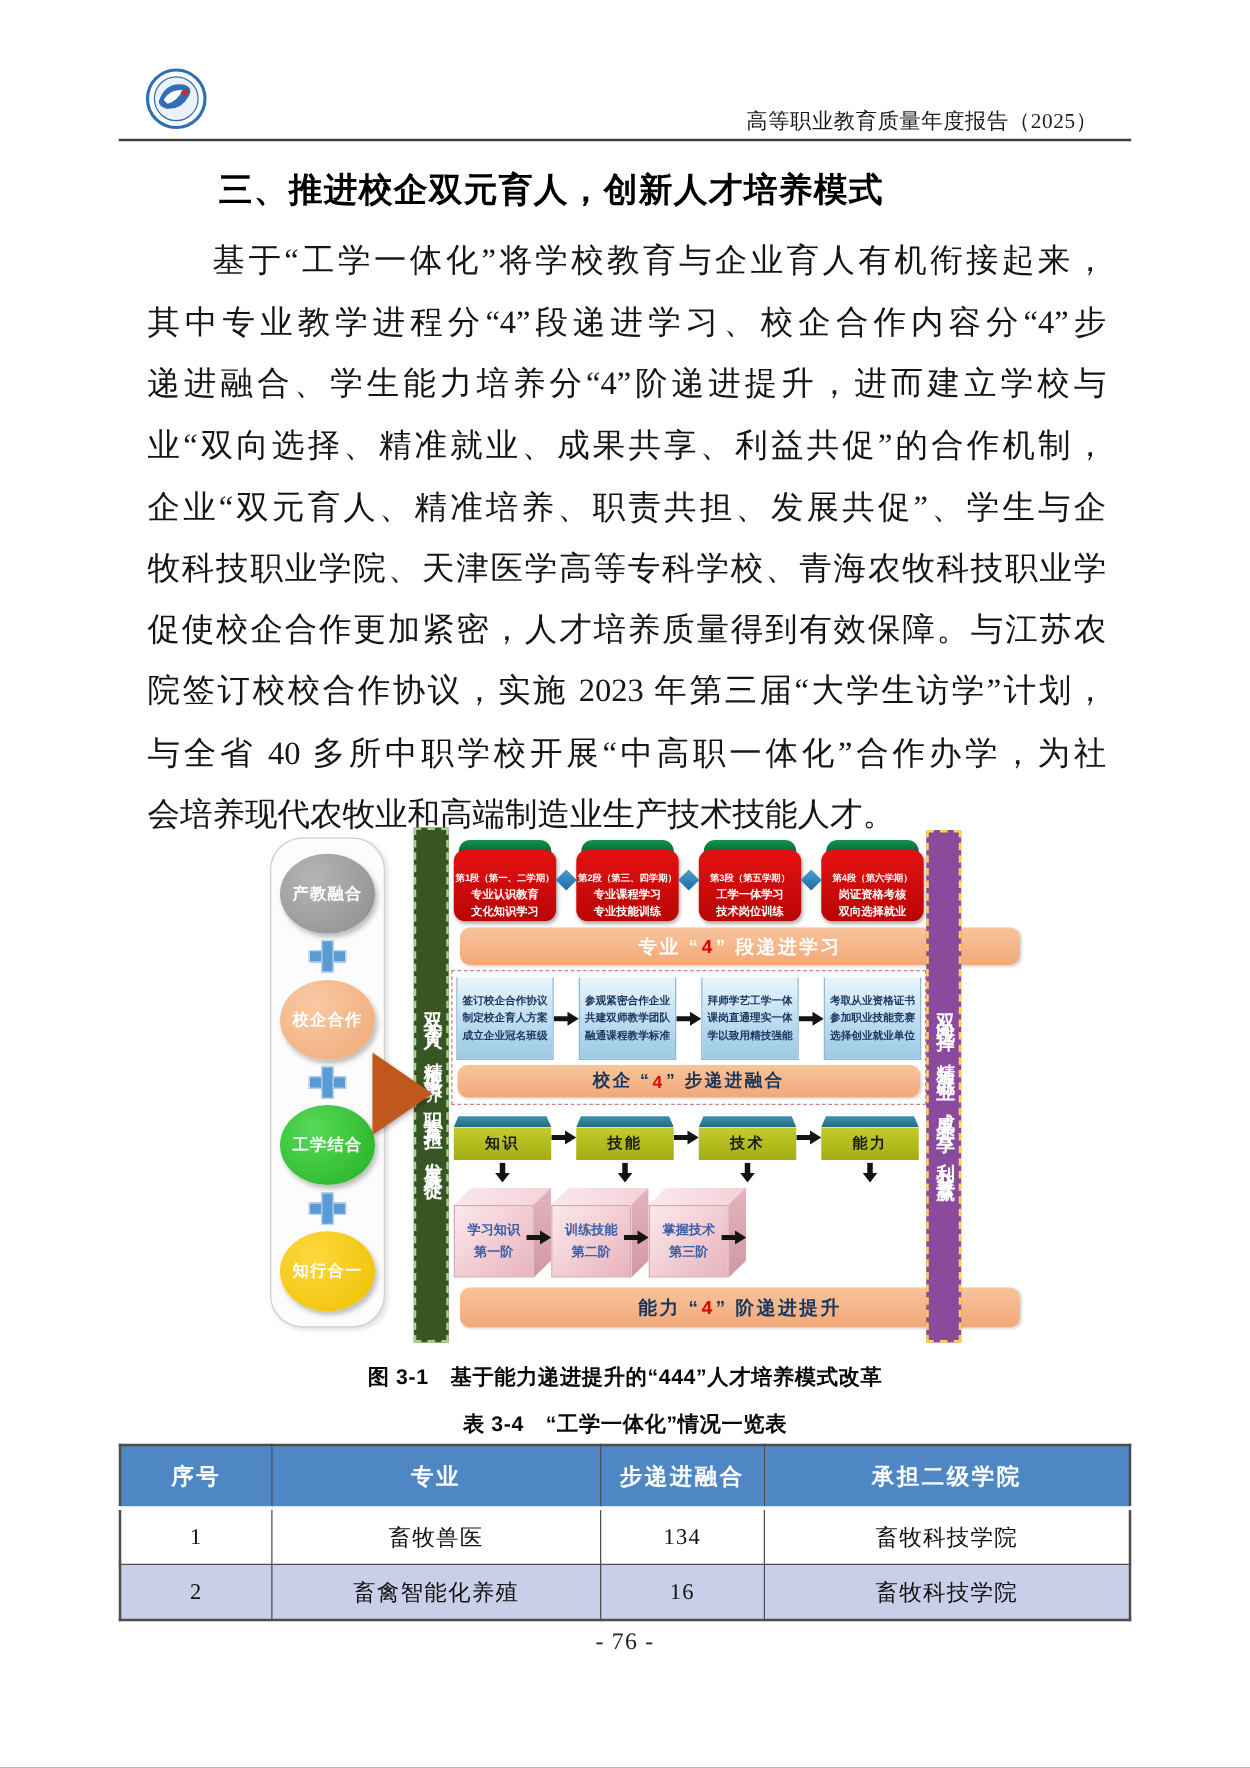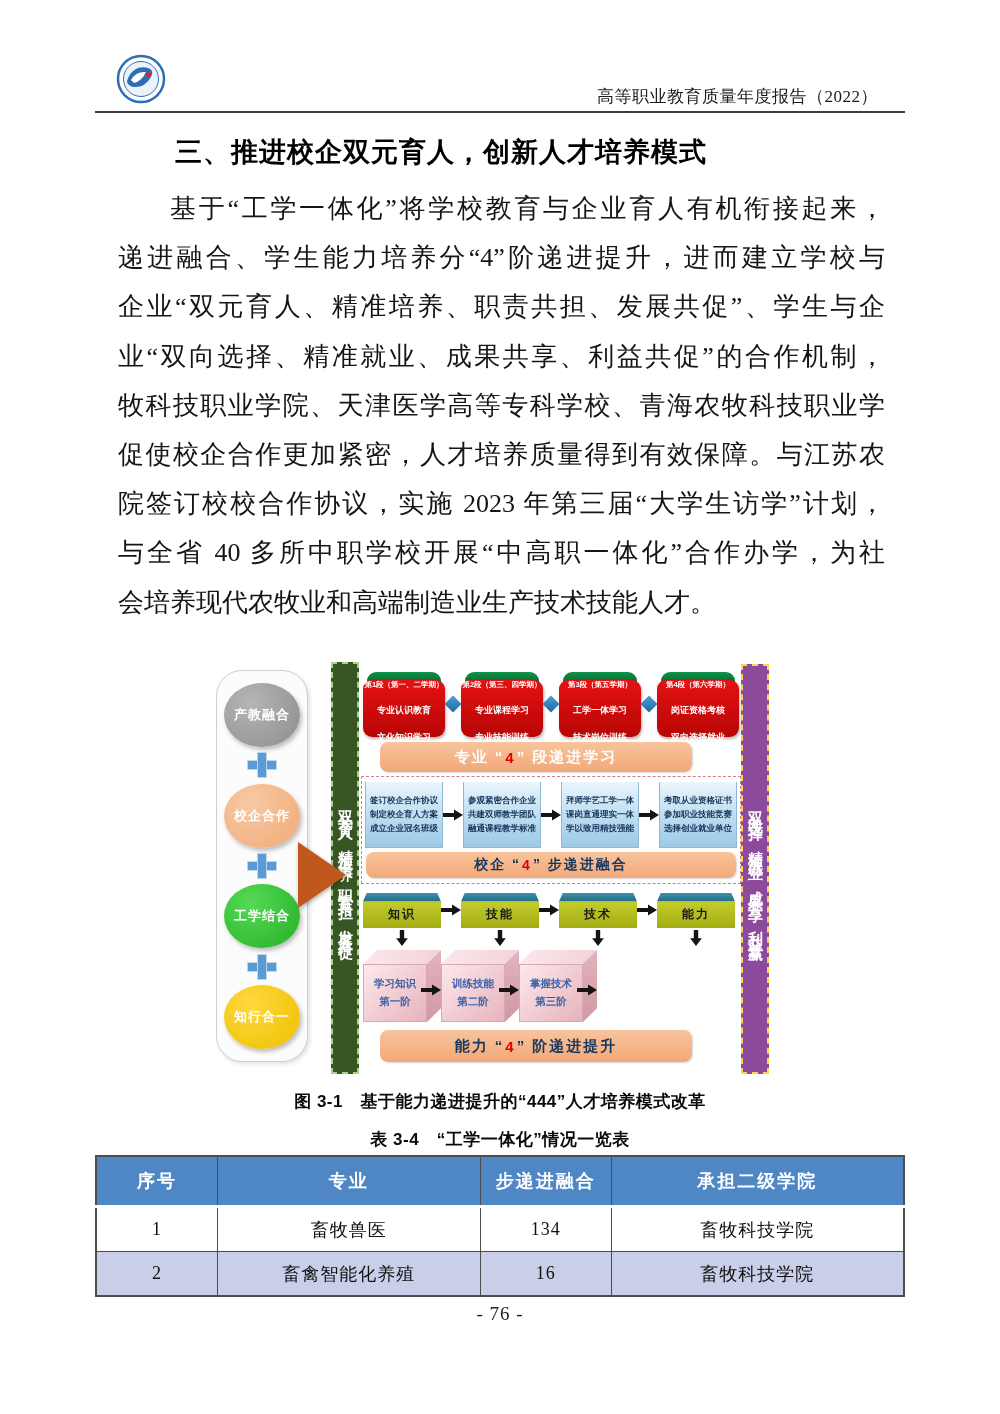--- a/index.html
+++ b/index.html
@@ -51,28 +51,28 @@
         writing-mode:vertical-rl;text-orientation:upright;color:#fff;font-weight:bold;font-size:15px;
         letter-spacing:5px;z-index:1;}
   .vbar.green{left:121px;top:0;width:28px;height:412px;background:#375623;border:2px dashed #a9d18e;}
   .vbar.purple{left:531px;top:2px;width:28px;height:410px;background:#8b4a9c;border:2px dashed #ffd34d;}
 
   .stages-row{position:absolute;left:153px;top:7px;width:376px;height:70px;display:flex;align-items:center;}
   .stage{width:82px;flex:none;display:flex;flex-direction:column;}
   .stage-cap{height:10px;width:90%;margin:0 auto;background:linear-gradient(180deg,#10944c,#076a33);
              border-radius:9px 9px 0 0;}
   .stage-body{height:57px;background:linear-gradient(180deg,#e41212,#b80505);border-radius:9px;
-              margin-top:-2px;display:flex;flex-direction:column;justify-content:space-between;gap:14px;
+              margin-top:-2px;display:flex;flex-direction:column;justify-content:flex-end;gap:1px;
               box-shadow:1px 2px 3px rgba(0,0,0,.3);}
   .stage-line{color:#fff;font-weight:bold;font-size:9px;line-height:1.45;text-align:center;white-space:nowrap;}
   .stage-line.t{font-size:7.5px;}
   .diamond{width:12px;height:12px;flex:none;background:linear-gradient(135deg,#4e9ed2,#1d6aa3);
            transform:rotate(45deg);margin:0 2px;}
 
-  .band{position:absolute;left:170px;width:312px;background:linear-gradient(180deg,#f8c49c,#f2a878);
+  .band{position:absolute;left:158px;width:448px;background:linear-gradient(180deg,#f8c49c,#f2a878);
         border-radius:8px;display:flex;align-items:center;justify-content:center;
         font-weight:bold;box-shadow:1px 1px 2px rgba(0,0,0,.15);}
   .band.b1{top:80px;height:30px;font-size:15px;color:#fdfdfd;letter-spacing:2px;}
   .band .num{color:#e00000;margin:0 1px;}
   .band.b2{left:4px;right:4px;bottom:5px;top:auto;width:auto;height:26px;font-size:14px;color:#17365d;letter-spacing:2px;}
   .band.b3{top:368px;height:32px;font-size:15px;color:#17365d;letter-spacing:2px;}
 
   .dashed-box{position:absolute;left:151px;top:114px;width:380px;height:108px;
               border:1px dashed #d08080;box-sizing:border-box;}
   .steps-row{position:absolute;left:3px;top:5px;width:372px;height:66px;display:flex;align-items:center;}
@@ -135,30 +135,31 @@
   <div class="logo-wrap">
     <svg class="emblem" viewBox="0 0 50 50">
       <circle cx="25" cy="25" r="23" fill="#ffffff" stroke="#2f6eb5" stroke-width="2.5"></circle>
       <circle cx="25" cy="25" r="17.5" fill="#eaf3fc" stroke="#2f6eb5" stroke-width="1"></circle>
       <path d="M11,27 Q16,12 30,13.5 Q39,15 35,23 Q29,34 17,33 Q11,31 11,27 Z" fill="#2f6eb5"></path>
       <path d="M15,26 Q20,17 30,18 Q26,27 18,29 Z" fill="#ffffff"></path>
       <rect x="29" y="19" width="6" height="2" fill="#d22"></rect>
       <rect x="31" y="17" width="2" height="6" fill="#d22"></rect>
     </svg>
   </div>
-  <div class="report-title">高等职业教育质量年度报告（2022）</div>
+  <div class="report-title">高等职业教育质量年度报告（2025）</div>
   <div class="header-rule"></div>
 
   <div class="sec-heading">三、推进校企双元育人，创新人才培养模式</div>
 
   <div class="body-text">
     <div class="bline first">基于“工学一体化”将学校教育与企业育人有机衔接起来，</div>
+    <div class="bline">其中专业教学进程分“4”段递进学习、校企合作内容分“4”步</div>
     <div class="bline">递进融合、学生能力培养分“4”阶递进提升，进而建立学校与</div>
+    <div class="bline">业“双向选择、精准就业、成果共享、利益共促”的合作机制，</div>
     <div class="bline">企业“双元育人、精准培养、职责共担、发展共促”、学生与企</div>
-    <div class="bline">业“双向选择、精准就业、成果共享、利益共促”的合作机制，</div>
     <div class="bline">牧科技职业学院、天津医学高等专科学校、青海农牧科技职业学</div>
     <div class="bline">促使校企合作更加紧密，人才培养质量得到有效保障。与江苏农</div>
     <div class="bline">院签订校校合作协议，实施 2023 年第三届“大学生访学”计划，</div>
     <div class="bline">与全省 40 多所中职学校开展“中高职一体化”合作办学，为社</div>
     <div class="bline last">会培养现代农牧业和高端制造业生产技术技能人才。</div>
   </div>
 
   <div class="diagram">
 
     <div class="left-panel">

